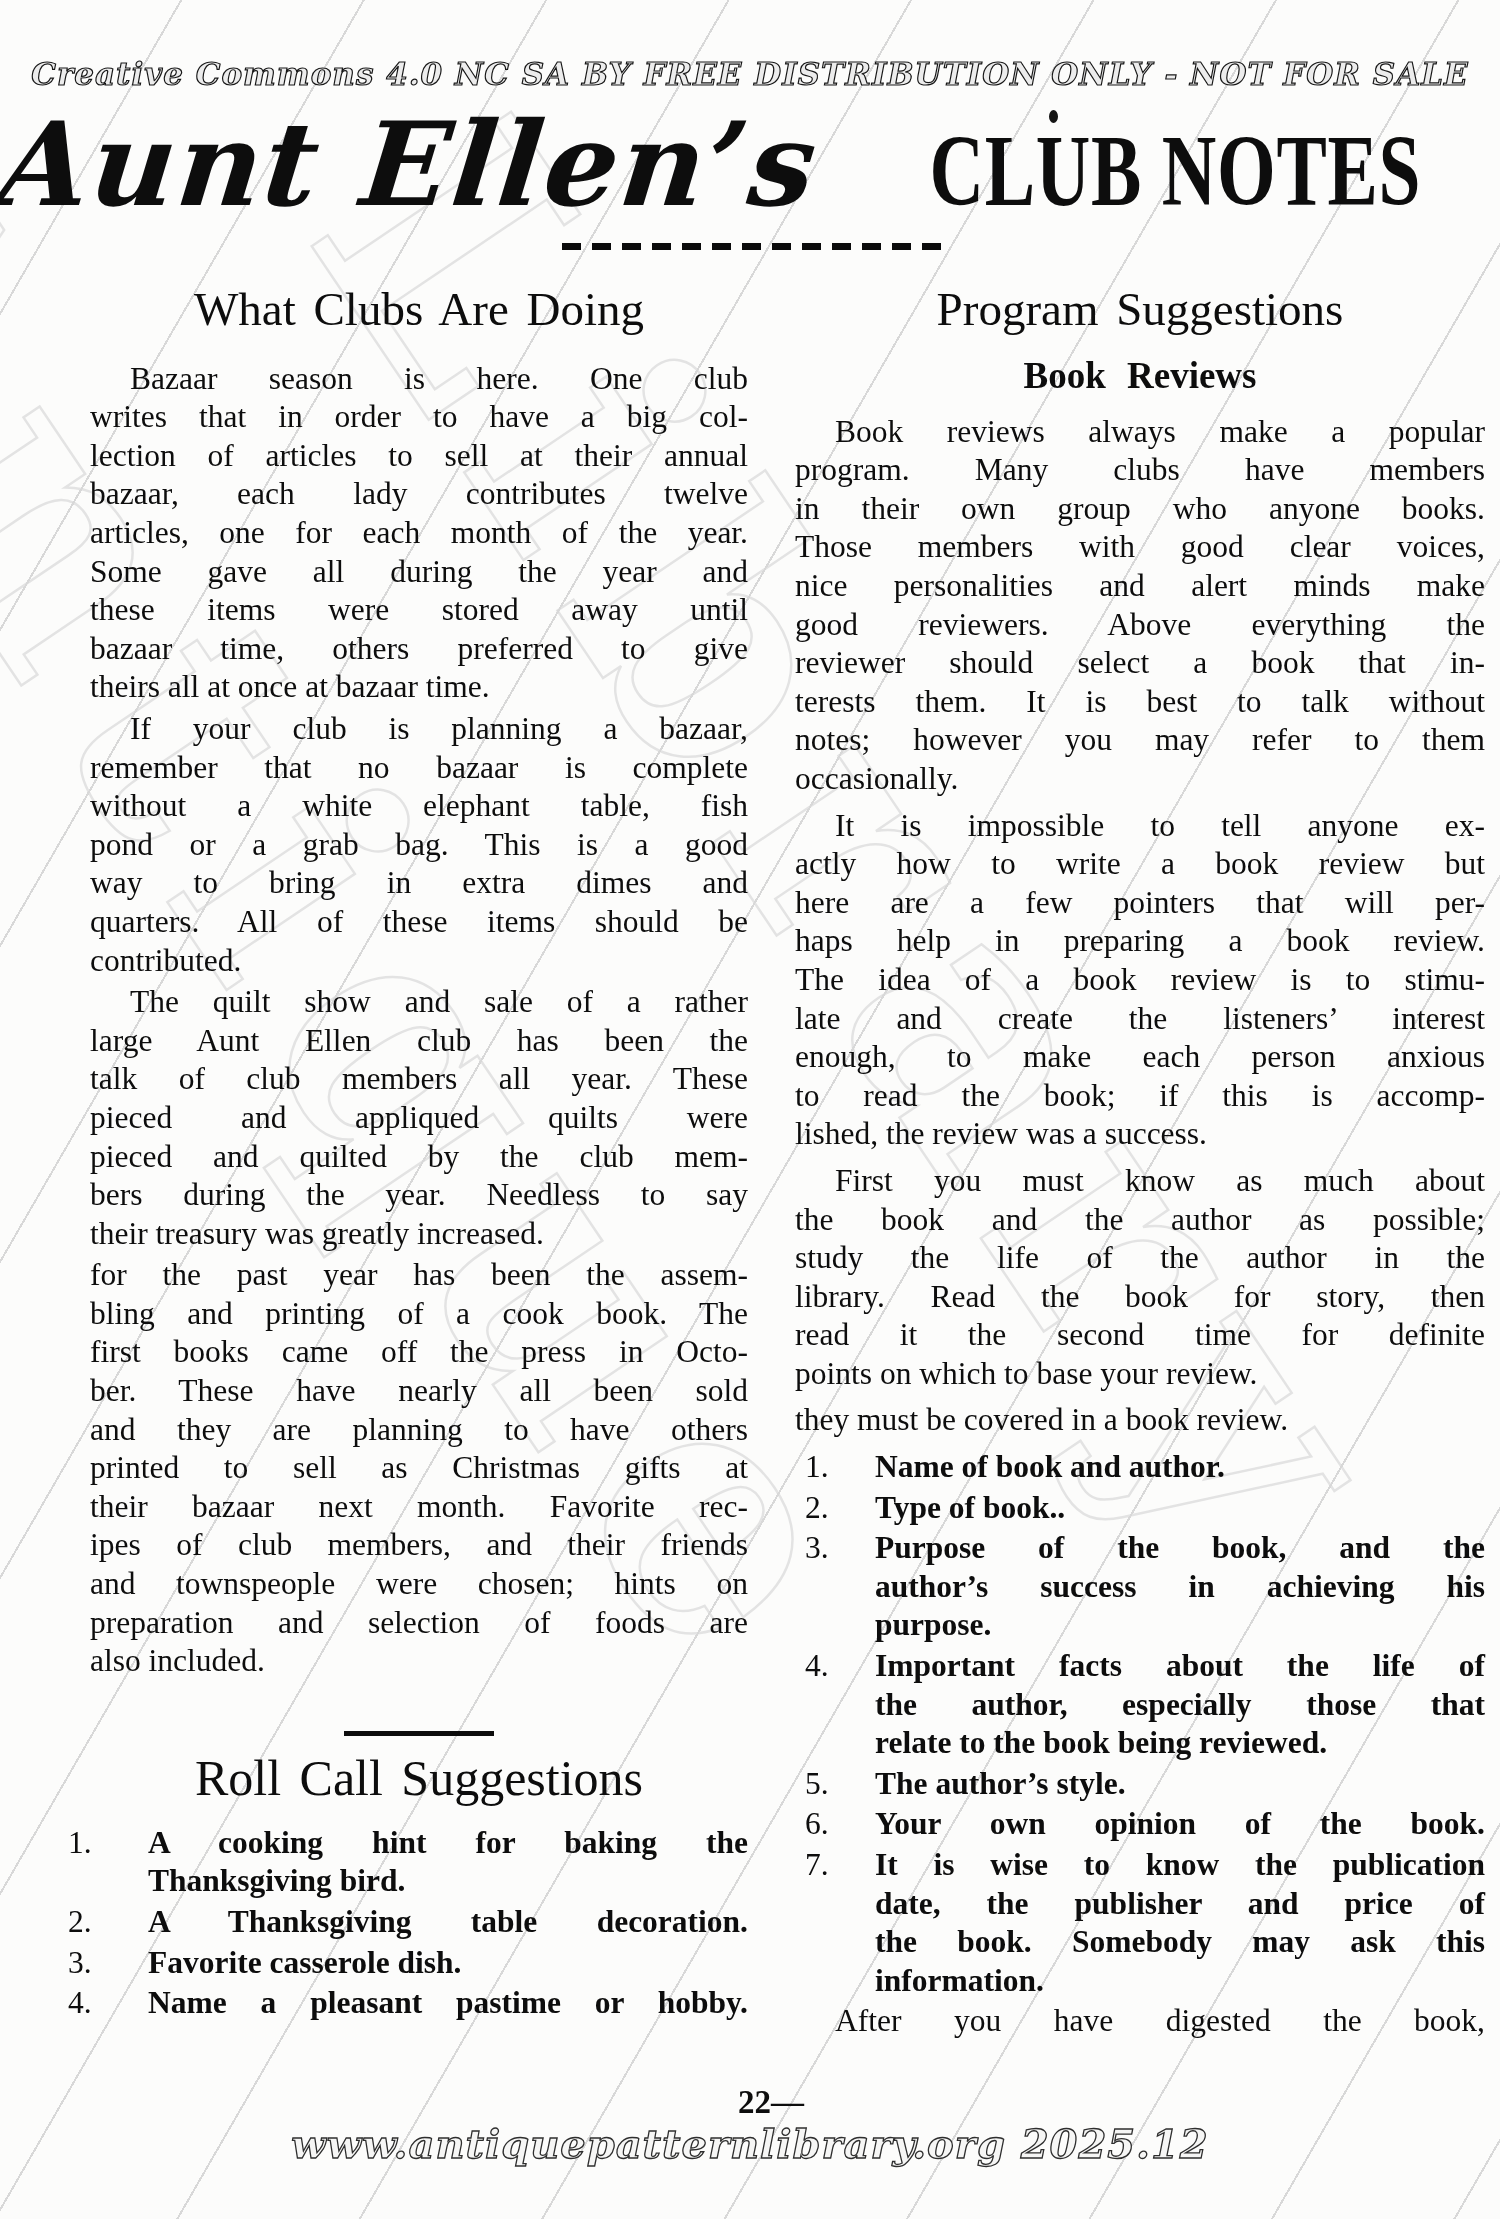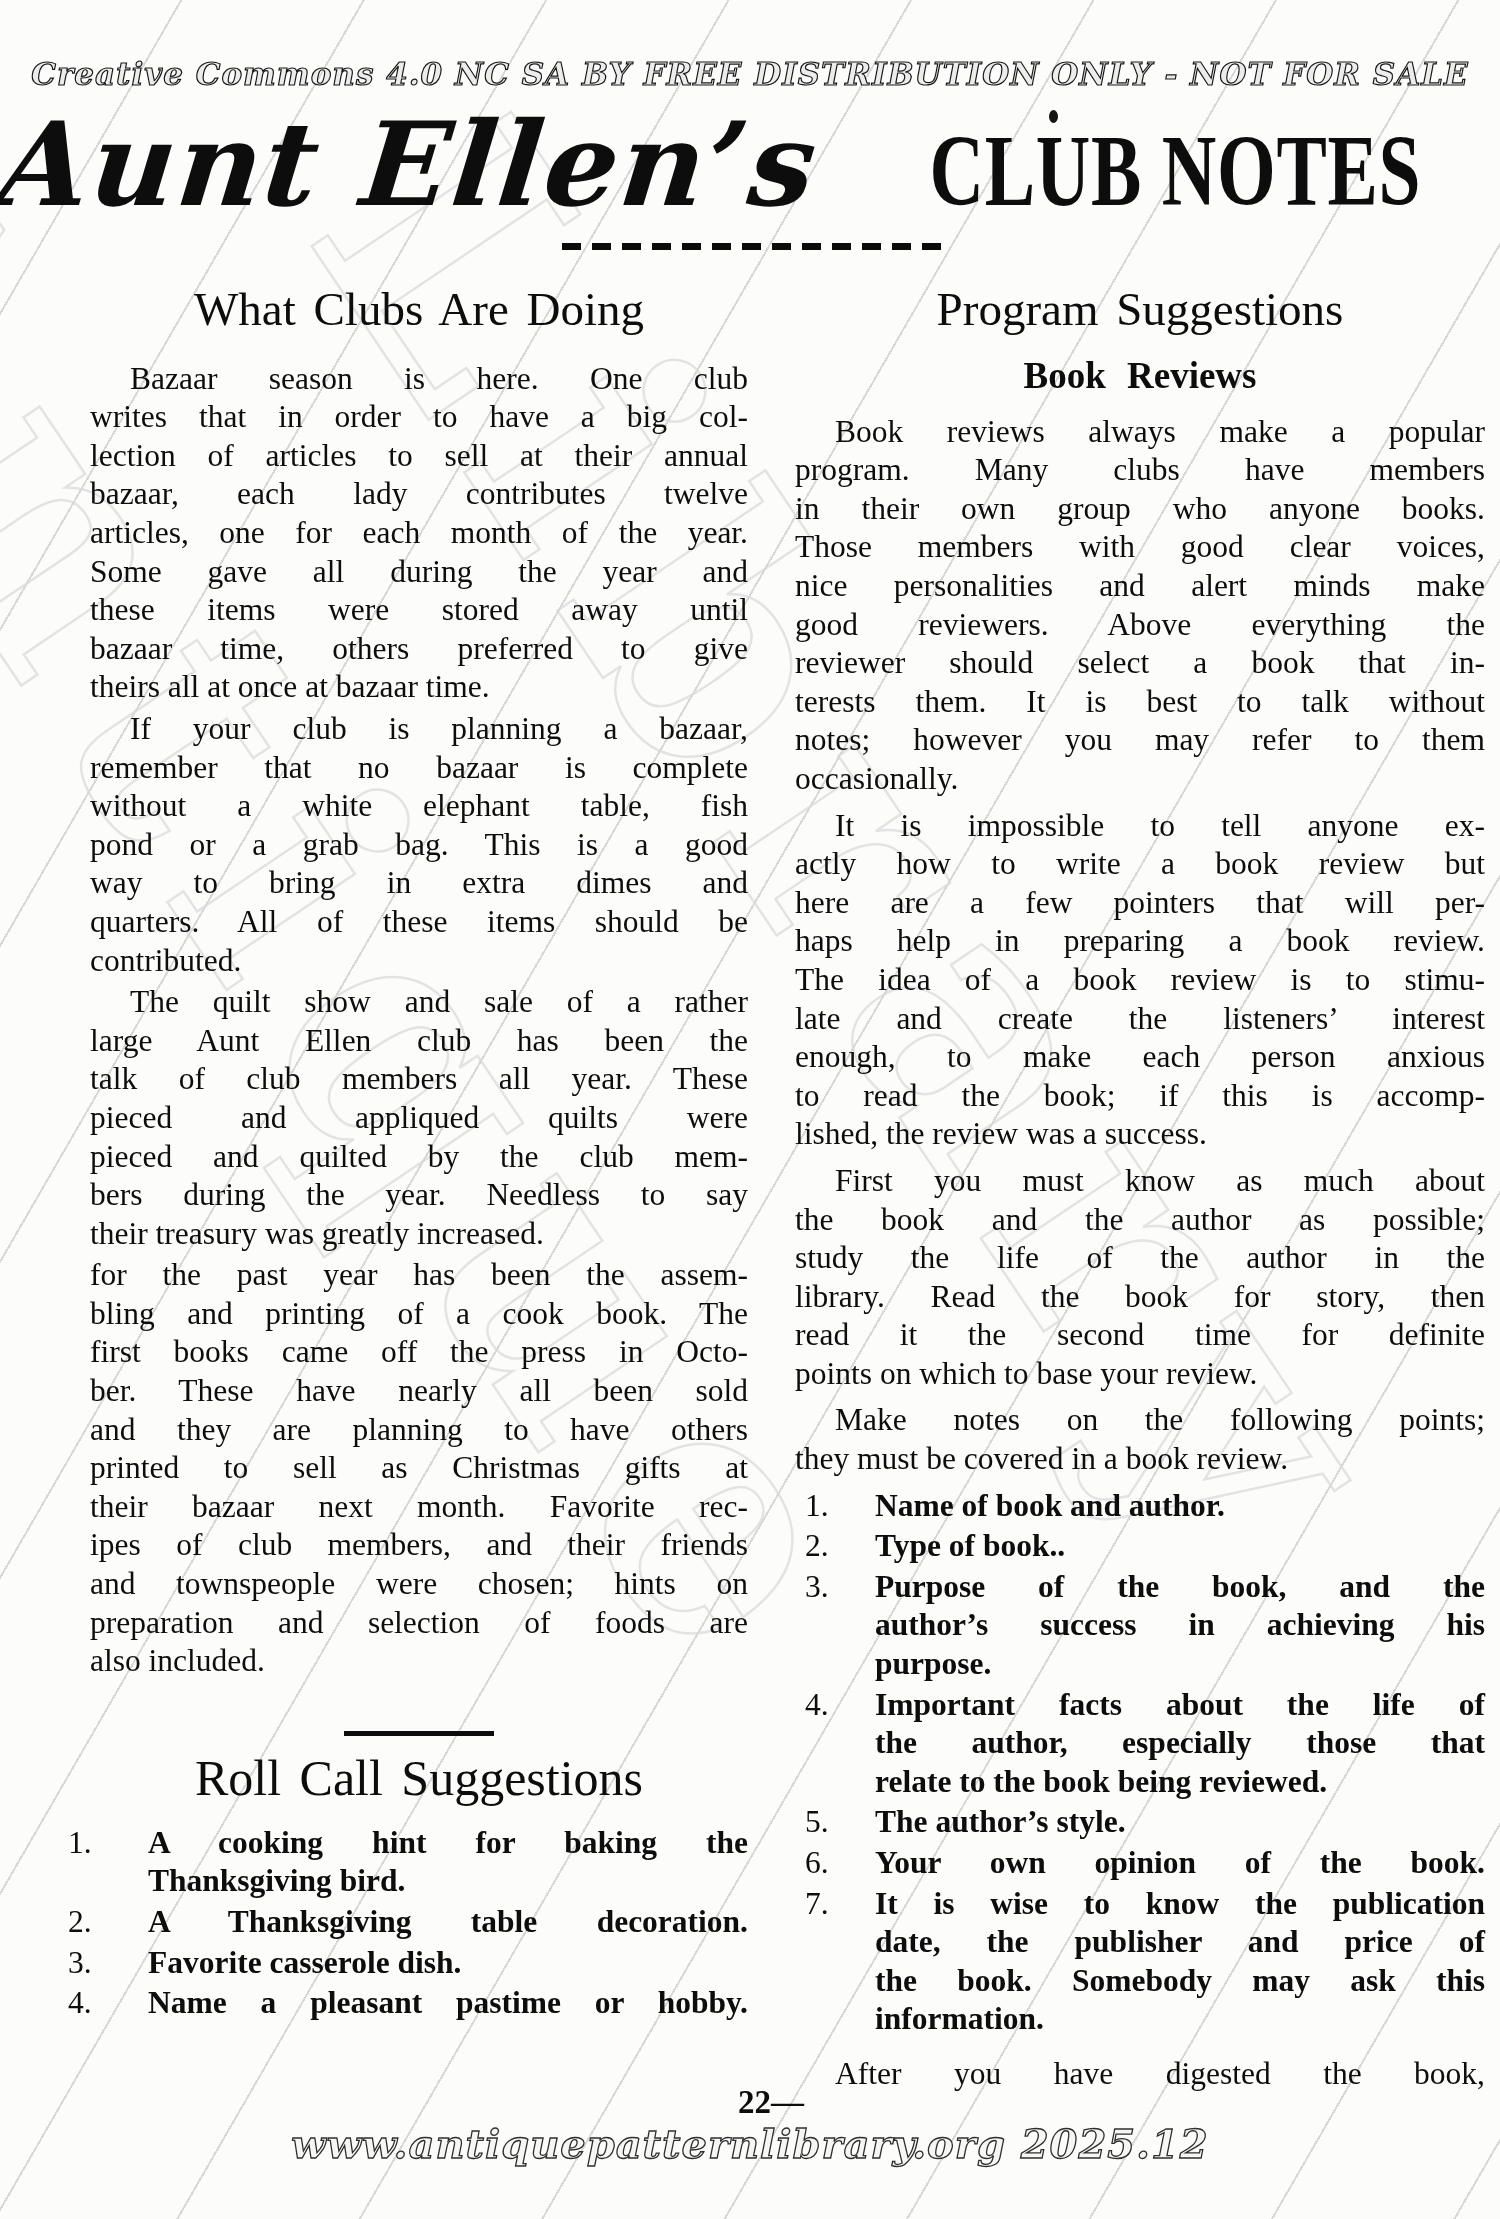--- a/index.html
+++ b/index.html
@@ -63,21 +63,21 @@
   .tline.ind{text-indent:40px;}
   .divider{width:150px;height:5px;background:#0c0c0c;margin:50px auto 14px auto;}
   .list{margin:0;padding:0;}
   .li{display:flex;margin:0 0 2px 0;}
   .num{flex:0 0 auto;font-size:31.5px;line-height:38.6px;}
   .itext{flex:1;min-width:0;font-weight:bold;}
   .roll .li{margin-left:-22px;}
   .roll .num{width:80px;}
   .review .li{margin-left:10px;}
   .review .num{width:70px;}
-  .closing{margin-top:16px;}
+  .closing{margin-top:2px;}
   
   .pageno{position:absolute;left:738px;top:2084px;z-index:2;font-size:33px;font-weight:bold;}
   .url{
     position:absolute;top:2120px;left:0;width:100%;text-align:center;z-index:2;
     font-family:"DejaVu Serif",serif;font-style:italic;font-weight:bold;
     font-size:40px;letter-spacing:1px;
     color:#f6f6f5;-webkit-text-stroke:1.3px #2e2e2e;
   }
 </style>
 </head>
@@ -197,21 +197,20 @@
     </div>
   <div class="para">
       <div class="tline ind just">First you must know as much about</div>
       <div class="tline just">the book and the author as possible;</div>
       <div class="tline just">study the life of the author in the</div>
       <div class="tline just">library. Read the book for story, then</div>
       <div class="tline just">read it the second time for definite</div>
       <div class="tline">points on which to base your review.</div>
     </div>
   <div class="para">
-      <div class="tline ind just">Make notes on the following points;</div>
       <div class="tline">they must be covered in a book review.</div>
     </div>
   <div class="list review">
       <div class="li">
         <span class="num">1.</span>
         <span class="itext">
           <div class="tline">Name of book and author.</div>
         </span>
       </div>
       <div class="li">

